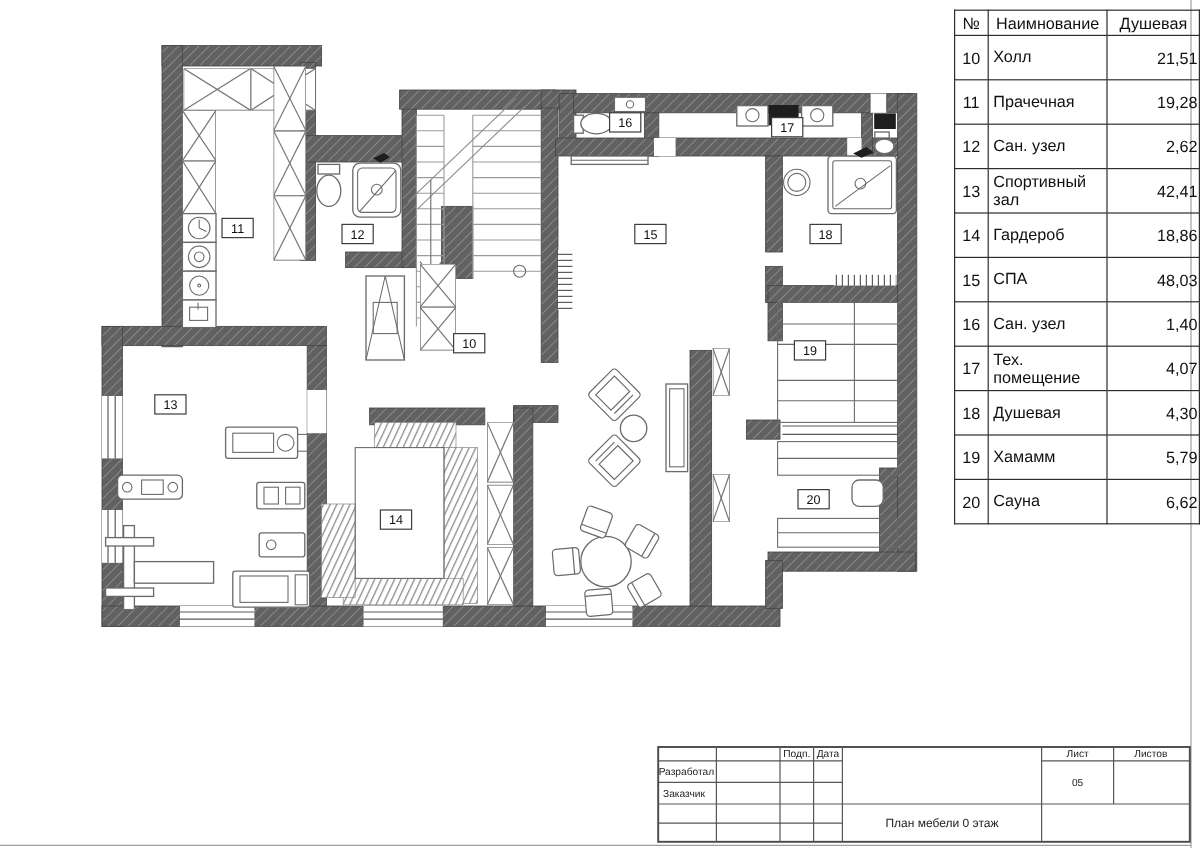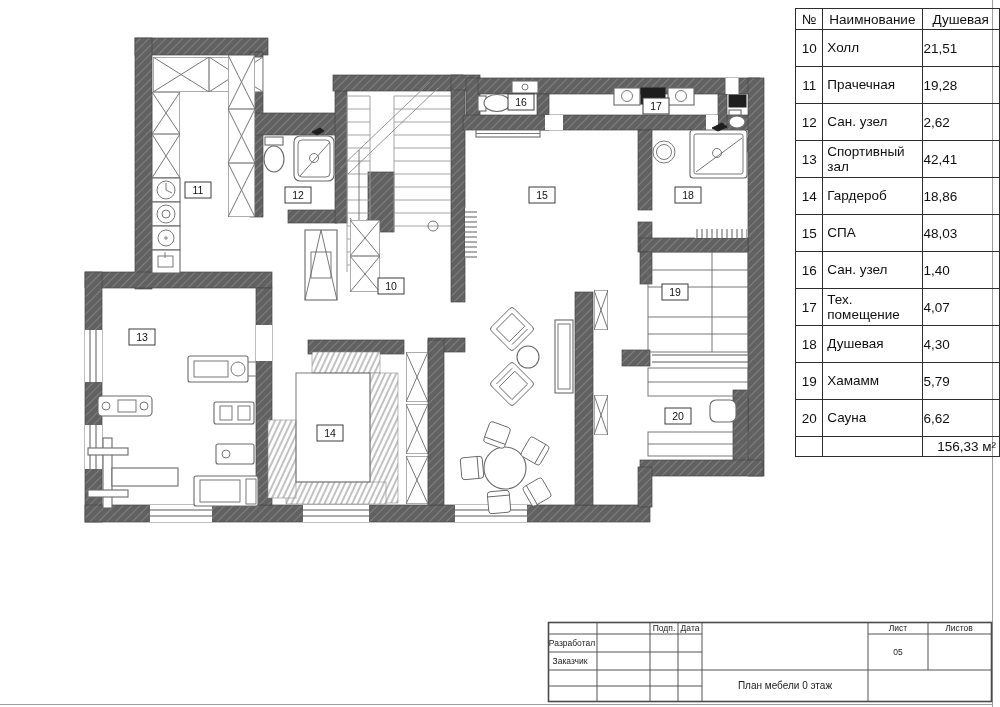--- a/index.html
+++ b/index.html
@@ -7,21 +7,21 @@
         font-family:"Liberation Sans",sans-serif;color:#111;}
   .plan-svg{position:absolute;left:0;top:0;}
   
   .legend{position:absolute;left:795px;top:8px;}
   .legend table{border-collapse:collapse;table-layout:fixed;}
   .legend th,.legend td{border:1px solid #2e2e2e;font-size:13.5px;font-weight:normal;
         color:#101010;overflow:hidden;}
   .legend th{height:20px;padding:0 2px;text-align:center;}
   .legend td.no{width:26px;text-align:center;}
   .legend td.nm{width:92px;padding:1px 4px;line-height:1.12;}
-  .legend td.ar{width:76px;text-align:left;}
+  .legend td.ar{width:76px;text-align:right;}
   .legend tr.data td{height:34px;}
   .legend tr.total td{height:17px;}
   .legend tr.total td.ar{text-align:right;padding-right:3px;}
   
   .wall{fill:url(#hatch);stroke:#474747;stroke-width:.7;}
   .win{fill:#fff;}
   .wl{stroke:#5a5a5a;stroke-width:1;fill:none;}
   .fx{fill:#fff;stroke:#6a6a6a;stroke-width:1.1;}
   .fxt{fill:none;stroke:#6a6a6a;stroke-width:.9;}
   .thin{fill:none;stroke:#8a8a8a;stroke-width:.9;}
@@ -425,22 +425,17 @@
     <tr class="data">
       <td class="no">19</td>
       <td class="nm">Хамамм</td>
       <td class="ar">5,79</td>
     </tr>
     <tr class="data">
       <td class="no">20</td>
       <td class="nm">Сауна</td>
       <td class="ar">6,62</td>
     </tr>
-    <tr class="total">
-      <td class="no"></td>
-      <td class="nm"></td>
-      <td class="ar">156,33 м²</td>
-    </tr>
   </tbody>
       </table>
 </div>
 
 </div>
 
 </body></html>

